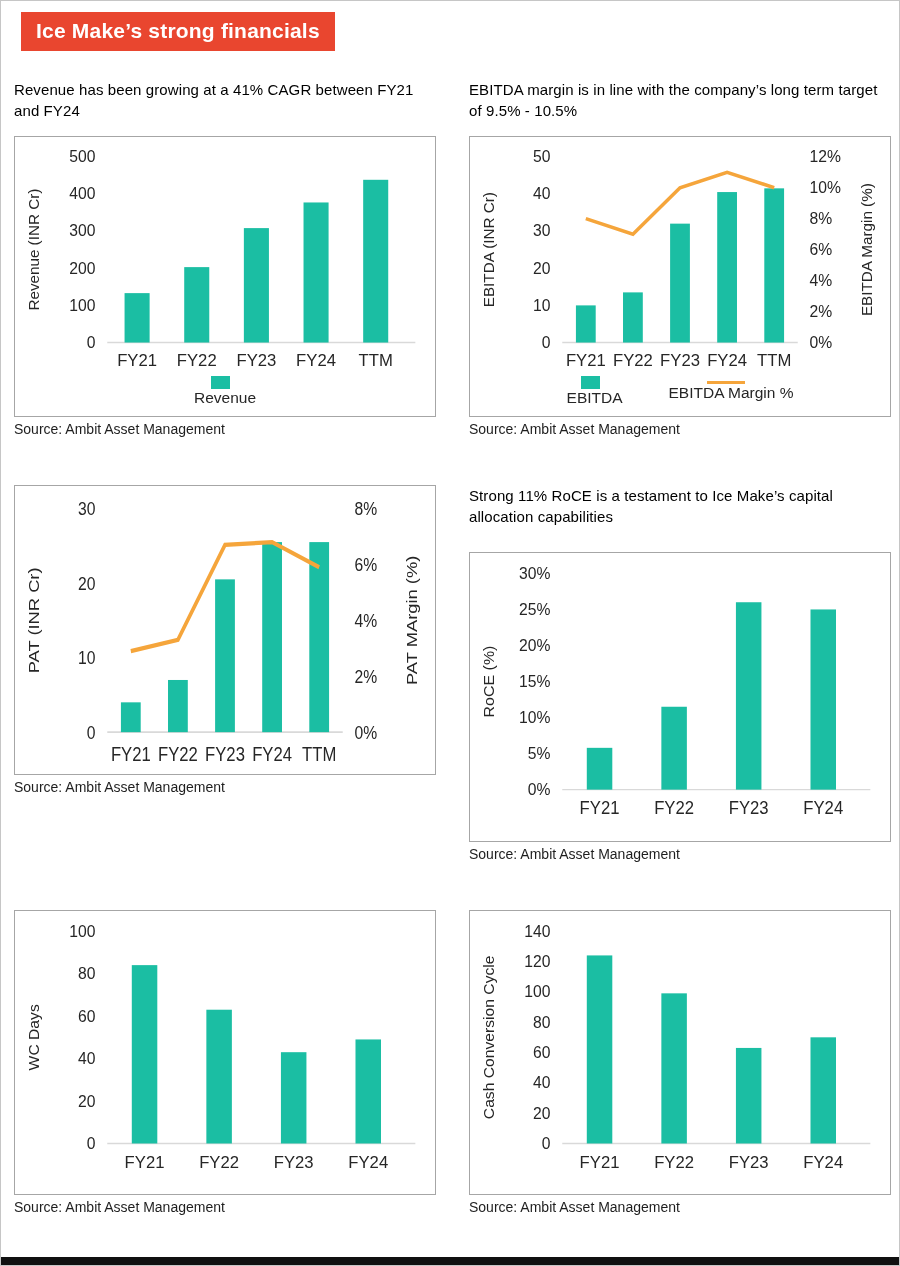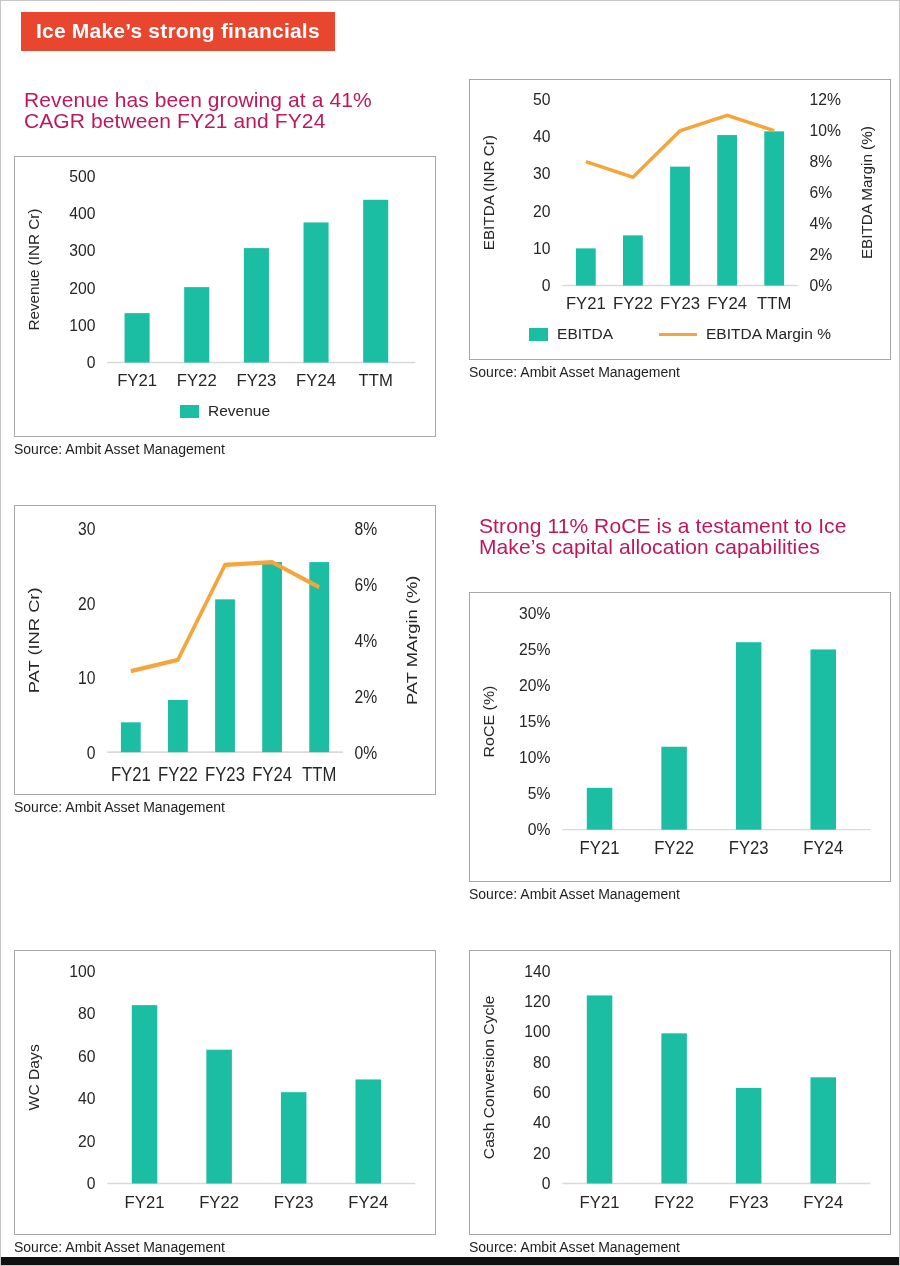--- a/index.html
+++ b/index.html
@@ -4,30 +4,30 @@
 <style>
   html,body{margin:0;padding:0;background:#fff;}
   body{font-family:"Liberation Sans","DejaVu Sans",sans-serif;color:#262626;}
   .page{width:900px;height:1266px;box-sizing:border-box;border:1px solid #c6c6c6;
         position:relative;background:#fff;overflow:hidden;}
   .banner{display:inline-block;margin:11px 0 0 20px;padding:7px 15px 8px 15px;
           color:#ffffff;font-size:21px;font-weight:700;letter-spacing:.2px;}
   .grid{display:grid;grid-template-columns:422px 422px;column-gap:33px;
         row-gap:48px;padding:28px 10px 0 13px;}
   .cell{display:flex;flex-direction:column;}
-  .chart-title{margin:10px;font-size:21px;font-weight:400;line-height:21px;
-               letter-spacing:.1px;color:#be185d;}
+  .chart-title{margin:0;font-size:15px;font-weight:400;line-height:21px;
+               letter-spacing:.1px;color:#000000;}
   .t-r1{height:57px;} .t-r2{height:67px;} .t-r3{height:50px;}
   .panel{box-sizing:border-box;border:1px solid #a6a6a6;background:#fff;
          display:flex;flex-direction:column;padding:6px 2px 4px 2px;}
   .p-r1{height:281px;} .p-r2{height:290px;} .p-r3{height:285px;}
   .panel svg{flex:1 1 auto;width:100%;min-height:0;}
   .legend{height:34px;display:flex;justify-content:center;align-items:center;
           gap:46px;font-size:15.5px;color:#262626;margin-bottom:4px;}
-  .legend-item{display:inline-flex;align-items:center;}
+  .legend-item{display:inline-flex;align-items:center;flex-direction:column;}
   .swatch-bar{display:inline-block;width:19px;height:13px;margin-right:9px;}
   .swatch-line{display:inline-block;width:38px;height:0;margin-right:9px;}
   .source{margin:4px 0 0 0;font-size:14px;color:#1e1e1e;}
   .bottom-bar{position:absolute;left:0;right:0;bottom:0;height:8px;background:#101010;}
   svg text{font-family:"Liberation Sans","DejaVu Sans",sans-serif;}
 </style>
 </head>
 <body>
 
 <div class="page">
@@ -64,20 +64,21 @@
             <span class="legend-item">
               <span class="swatch-bar" style="background: rgb(27, 190, 163);"></span>
               <span>Revenue</span>
             </span>
           </div>
         </div>
       <p class="source">Source: Ambit Asset Management</p>
     </section>
 
     <section class="cell">
+      <h2 class="chart-title t-r1">EBITDA margin is in line with the company’s long term target of 9.5% - 10.5%</h2>
       <div class="panel p-r1">
           <svg viewBox="0 0 424 235" preserveAspectRatio="none">
             <line x1="92" y1="203" x2="332" y2="203" stroke="#D9D9D9" stroke-width="1.4"></line>
             <text x="80" y="208.5" text-anchor="end" font-size="16" fill="#262626">0</text>
             <text x="80" y="170.7" text-anchor="end" font-size="16" fill="#262626">10</text>
             <text x="80" y="132.89999999999998" text-anchor="end" font-size="16" fill="#262626">20</text>
             <text x="80" y="95.10000000000001" text-anchor="end" font-size="16" fill="#262626">30</text>
             <text x="80" y="57.29999999999998" text-anchor="end" font-size="16" fill="#262626">40</text>
             <text x="80" y="19.5" text-anchor="end" font-size="16" fill="#262626">50</text>
             <text x="22" y="108.5" text-anchor="middle" font-size="15.5" fill="#262626" transform="rotate(-90 22 108.5)">EBITDA (INR Cr)</text>

